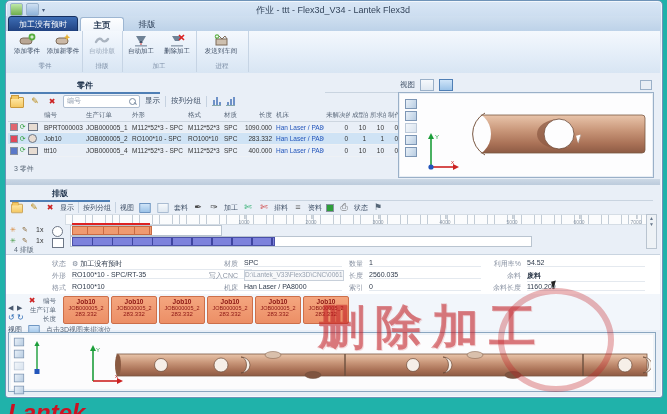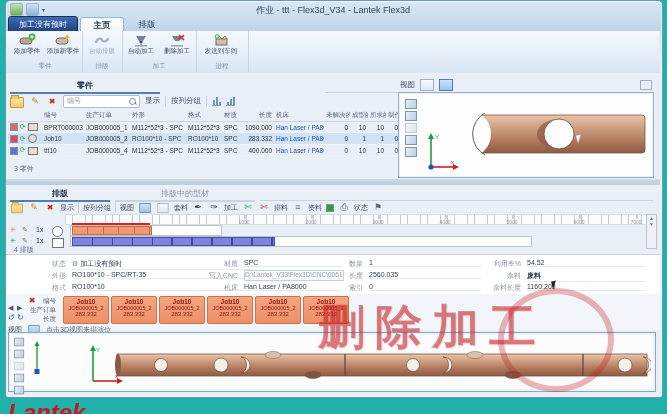--- a/index.html
+++ b/index.html
@@ -342,21 +342,20 @@
       <path d="M26 10 a24 24 0 0 0 0 42" fill="none" stroke="#7a5843" stroke-width="1"></path>
       <circle cx="100" cy="31" r="15" fill="#fdfdfe" stroke="#6b4a38" stroke-width="0.8"></circle>
       <path d="M100 16 a15 15 0 0 0 0 30 a22 15 0 0 1 0 -30z" fill="#8d5b44" opacity="0.75"></path>
     </svg>
     <div class="abs cursor-arrow white" style="left:178px;top:42px;"></div>
   </div>
 
   <div class="abs" style="left:6px;top:179px;width:654px;height:6px;background:linear-gradient(#cdd9e6,#bccbdc);"></div>
 
   <div class="abs ptabs ptab active" style="left:10px;top:187px;width:100px;">排版</div>
-  <div class="abs ptabs ptab" style="left:115px;top:187px;width:140px;">排版中的型材</div>
   <div class="abs" style="left:260px;top:200px;width:393px;height:1px;background:#c9d4e0;"></div>
 
   <div class="abs tbar" style="left:10px;top:202px;height:11px;font-size:7px;gap:4px;">
     <span class="folder" style="transform:scale(.85);"></span>
     <span class="tico pencil">✎</span>
     <span class="tico redx">✖</span>
     <span>显示</span>
     <span class="sep"></span>
     <span>按列分组</span>
     <span class="sep"></span>

